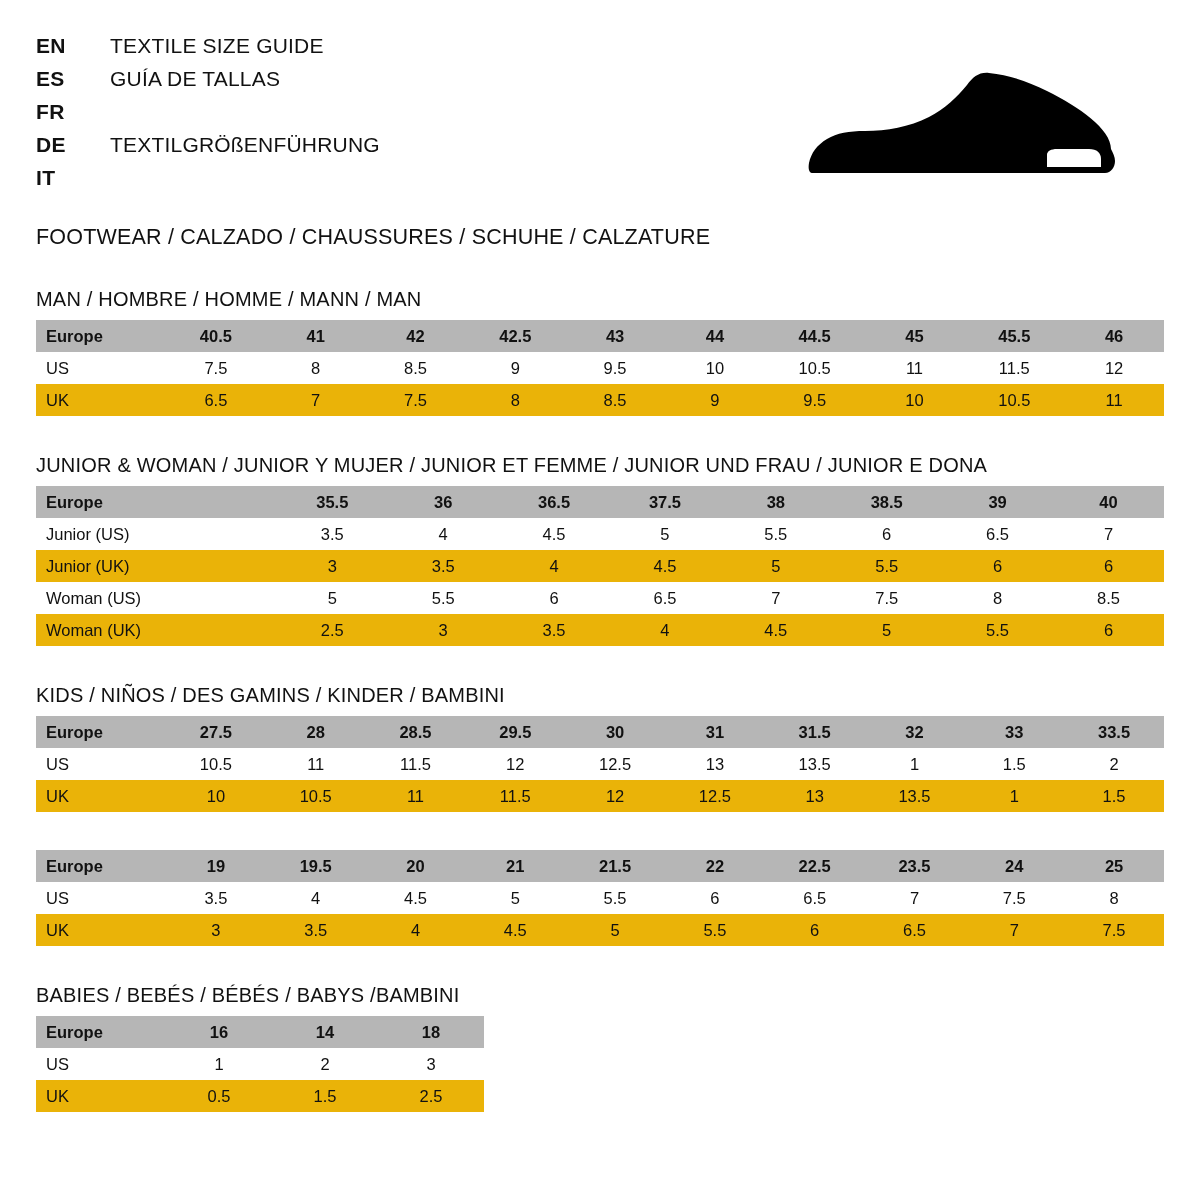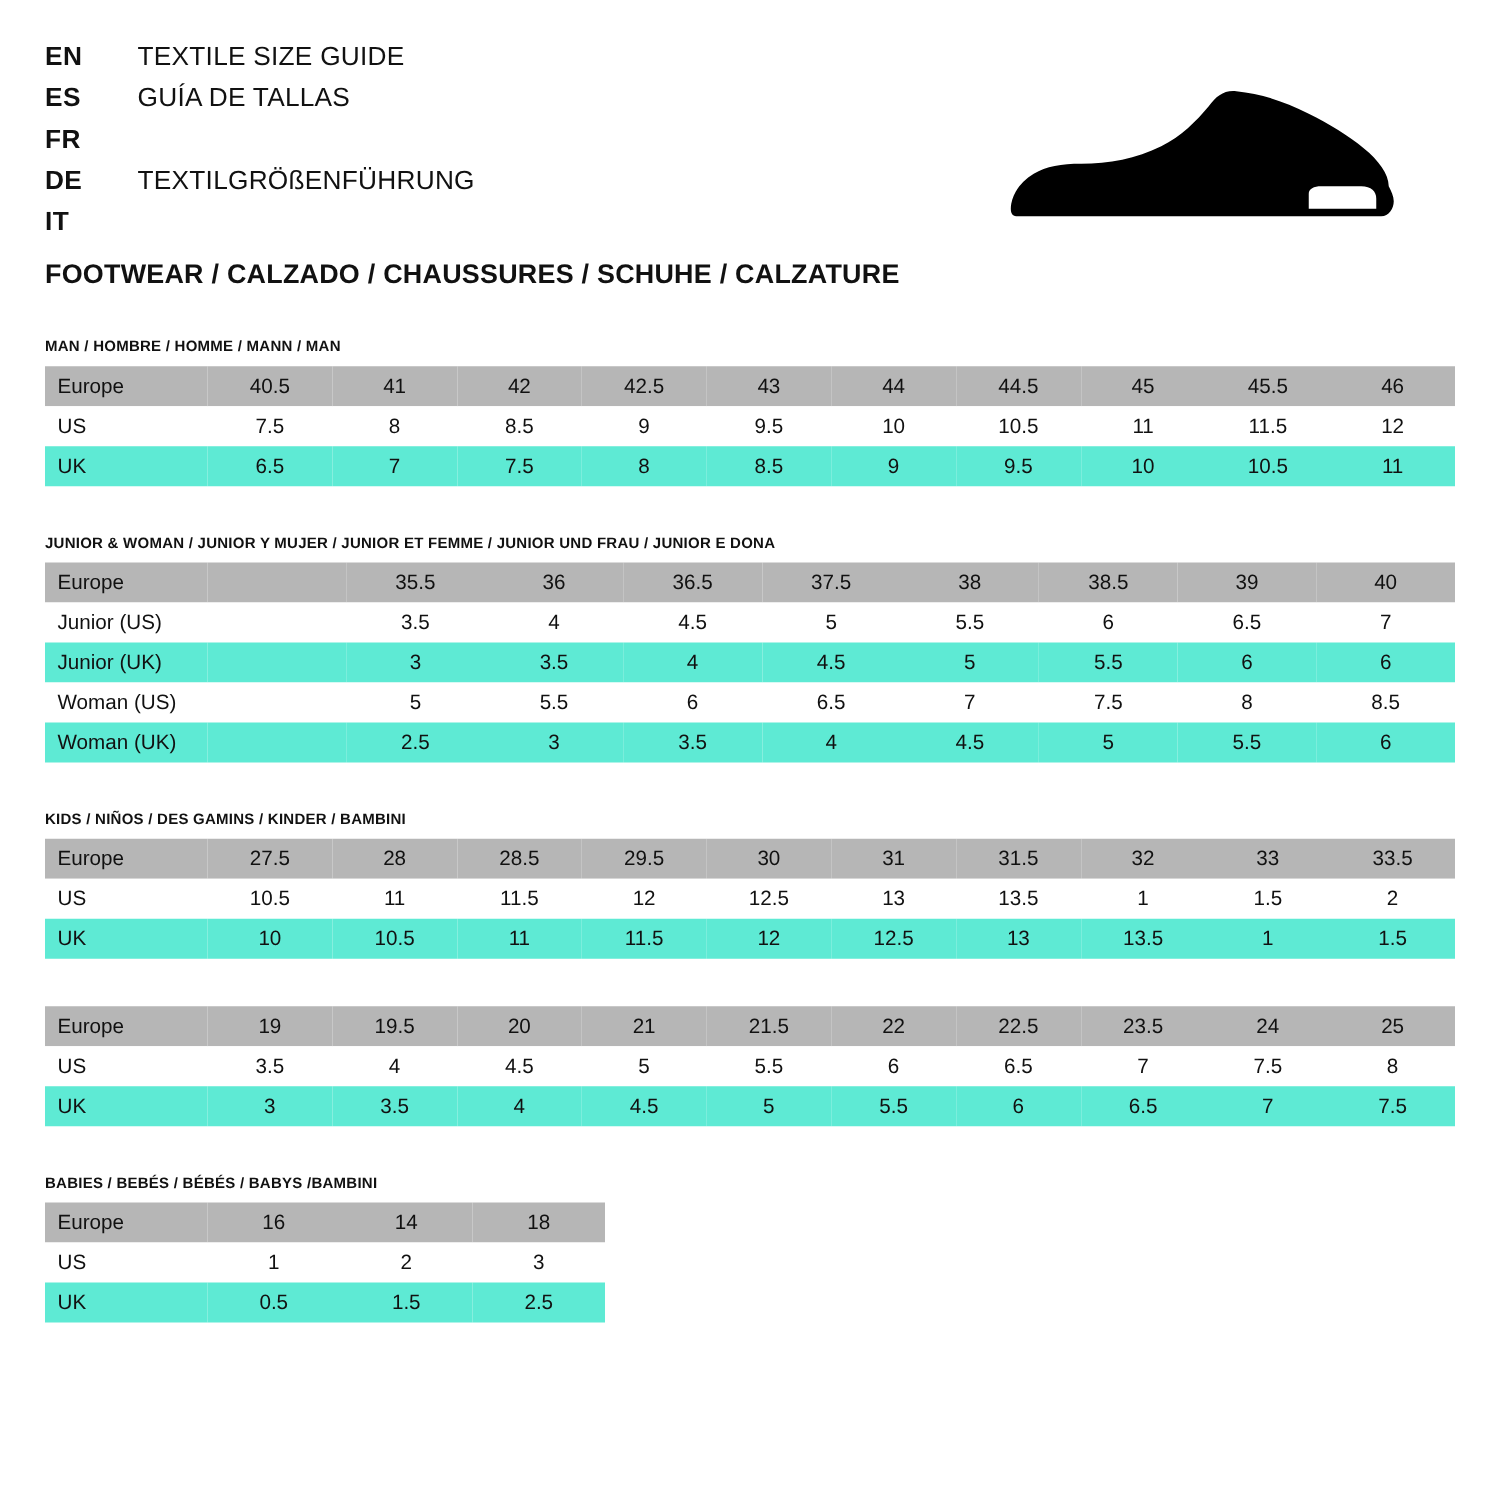--- a/index.html
+++ b/index.html
@@ -50,33 +50,33 @@
   }
   .shoe-wrap {
     width: 370px;
     padding-top: 14px;
     padding-right: 30px;
     display: flex;
     justify-content: center;
   }
 
   .category-line {
-    margin-top: 8px;
+    margin-top: 26px;
     font-size: 21.5px;
-    font-weight: bold;
+    font-weight: normal;
     letter-spacing: 0.2px;
   }
 
   
   .section {
     margin-top: 38px;
   }
   .section-title {
-    font-size: 12px;
-    font-weight: bold;
+    font-size: 20px;
+    font-weight: normal;
     letter-spacing: 0.2px;
     margin-bottom: 9px;
   }
   table.size-table {
     border-collapse: collapse;
     table-layout: fixed;
   }
   table.size-table td {
     height: 32px;
     font-size: 16.5px;
@@ -84,25 +84,25 @@
     padding: 0;
     vertical-align: middle;
   }
   table.size-table td.rowlabel {
     text-align: left;
     padding-left: 10px;
     width: 120px;
   }
   tr.head td {
     background: #b6b6b6;
-    font-weight: normal;
+    font-weight: bold;
     margin-left: 45px;
   }
   tr.alt td {
-    background: #5eead4;
+    background: #eab308;
   }
   tr.plain td {
     background: #ffffff;
   }
 
   
   .w-wide { width: 1128px; }
   .w-babies { width: 448px; }
 </style>
 </head>

